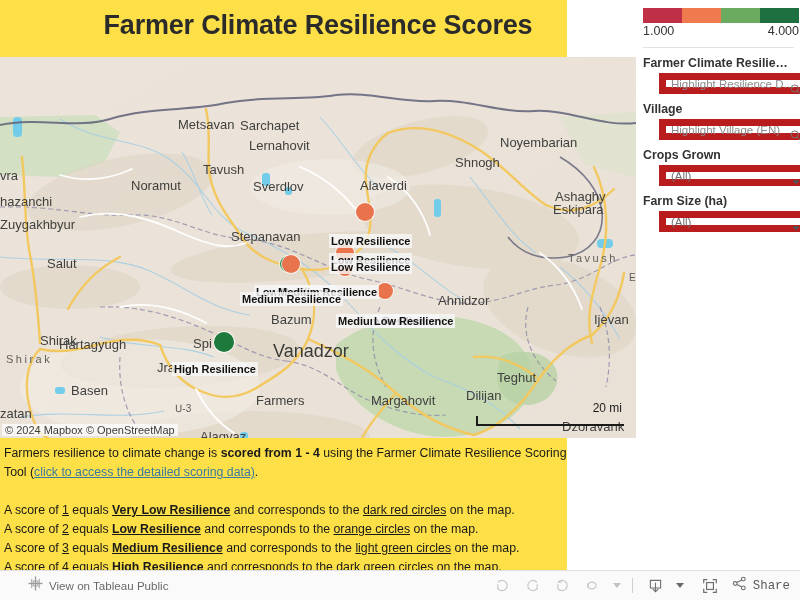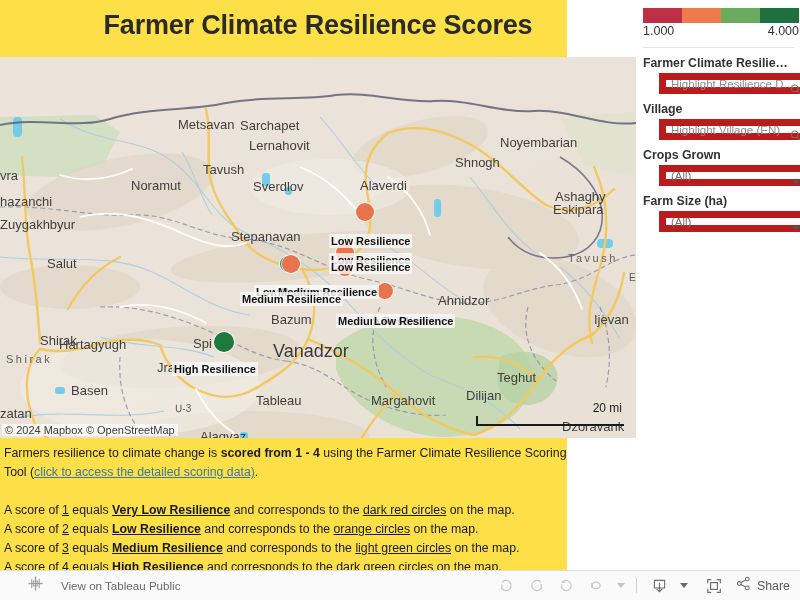--- a/index.html
+++ b/index.html
@@ -114,29 +114,29 @@
   .side-field .val.dark { color: #6f6f6f; }
   .field-icon { position: absolute; right: 5px; top: 3px; width: 14px; height: 14px; }
 
   
   #toolbar {
     position: absolute; left: 0; top: 570px; width: 800px; height: 30px;
     background: #fafafa; border-top: 1px solid #e0e0e0;
     display: flex; align-items: center;
   }
   #tb-left { display: flex; align-items: center; margin-left: 28px; }
-  #tb-left .lbl { font-size: 11.6px; color: #6a6a6a; margin-left: 18px;
+  #tb-left .lbl { font-size: 11.6px; color: #6a6a6a; margin-left: 6px;
                   font-family:"Liberation Sans", sans-serif; }
   #tb-right { margin-left: auto; display: flex; align-items: center; margin-right: 10px; }
   .tb-btn { display: flex; align-items: center; justify-content: center;
             width: 30px; height: 26px; cursor: default; }
   .tb-div { width: 1px; height: 15px; background: #cfcfcf; margin: 0 8px; }
   .tb-share { display: flex; align-items: center; margin-left: 6px; }
   .tb-share .lbl { font-size: 12.4px; color: #5a5a5a; margin-left: 5px;
-                   font-family:Liberation Sans, sans-serif; }
+                   font-family:Liberation Mono, monospace; }
   .caret { width: 0; height: 0; border-left: 4px solid transparent;
            border-right: 4px solid transparent; border-top: 5px solid #6a6a6a; margin-left: 2px; }
   .caret.light { border-top-color: #c3c3c3; }
 </style>
 </head>
 <body>
 
 <div id="root">
 
   <div id="left-col">
@@ -267,21 +267,21 @@
           <div class="map-label mlbl-big" style="left: 273px; top: 284px;">Vanadzor</div>
           <div class="map-label mlbl-city" style="left: 193px; top: 279px;">Spi</div>
           <div class="map-label mlbl-city" style="left: 157px; top: 303px;">Jra</div>
           <div class="map-label mlbl-city" style="left: 59px; top: 280px;">Hartagyugh</div>
           <div class="map-label mlbl-city" style="left: 40px; top: 276px;">Shirak</div>
           <div class="map-label mlbl-region" style="left: 6px; top: 296px;">Shirak</div>
           <div class="map-label mlbl-city" style="left: 71px; top: 326px;">Basen</div>
           <div class="map-label mlbl-city" style="left: 0px; top: 349px;">zatan</div>
           <div class="map-label mlbl-city" style="left: 0px; top: 380px;">gyugh</div>
           <div class="map-label mlbl-city" style="left: 200px; top: 372px;">Alagyaz</div>
-          <div class="map-label mlbl-city" style="left: 256px; top: 336px;">Tableau</div>
+          <div class="map-label mlbl-city" style="left: 256px; top: 336px;">Farmers</div>
           <div class="map-label mlbl-city" style="left: 371px; top: 336px;">Margahovit</div>
           <div class="map-label mlbl-city" style="left: 466px; top: 331px;">Dilijan</div>
           <div class="map-label mlbl-city" style="left: 497px; top: 313px;">Teghut</div>
           <div class="map-label mlbl-city" style="left: 562px; top: 362px;">Dzoravank</div>
           <div class="map-label mlbl-small" style="left: 629px; top: 215px;">E</div>
           <div class="map-label mlbl-small" style="left: 175px; top: 346px;">Ս-3</div>
         </div>
 
       <div id="markers">
           <div class="marker" style="left: 356px; top: 146px; width: 18px; height: 18px; background: rgb(232, 115, 76);"></div>

